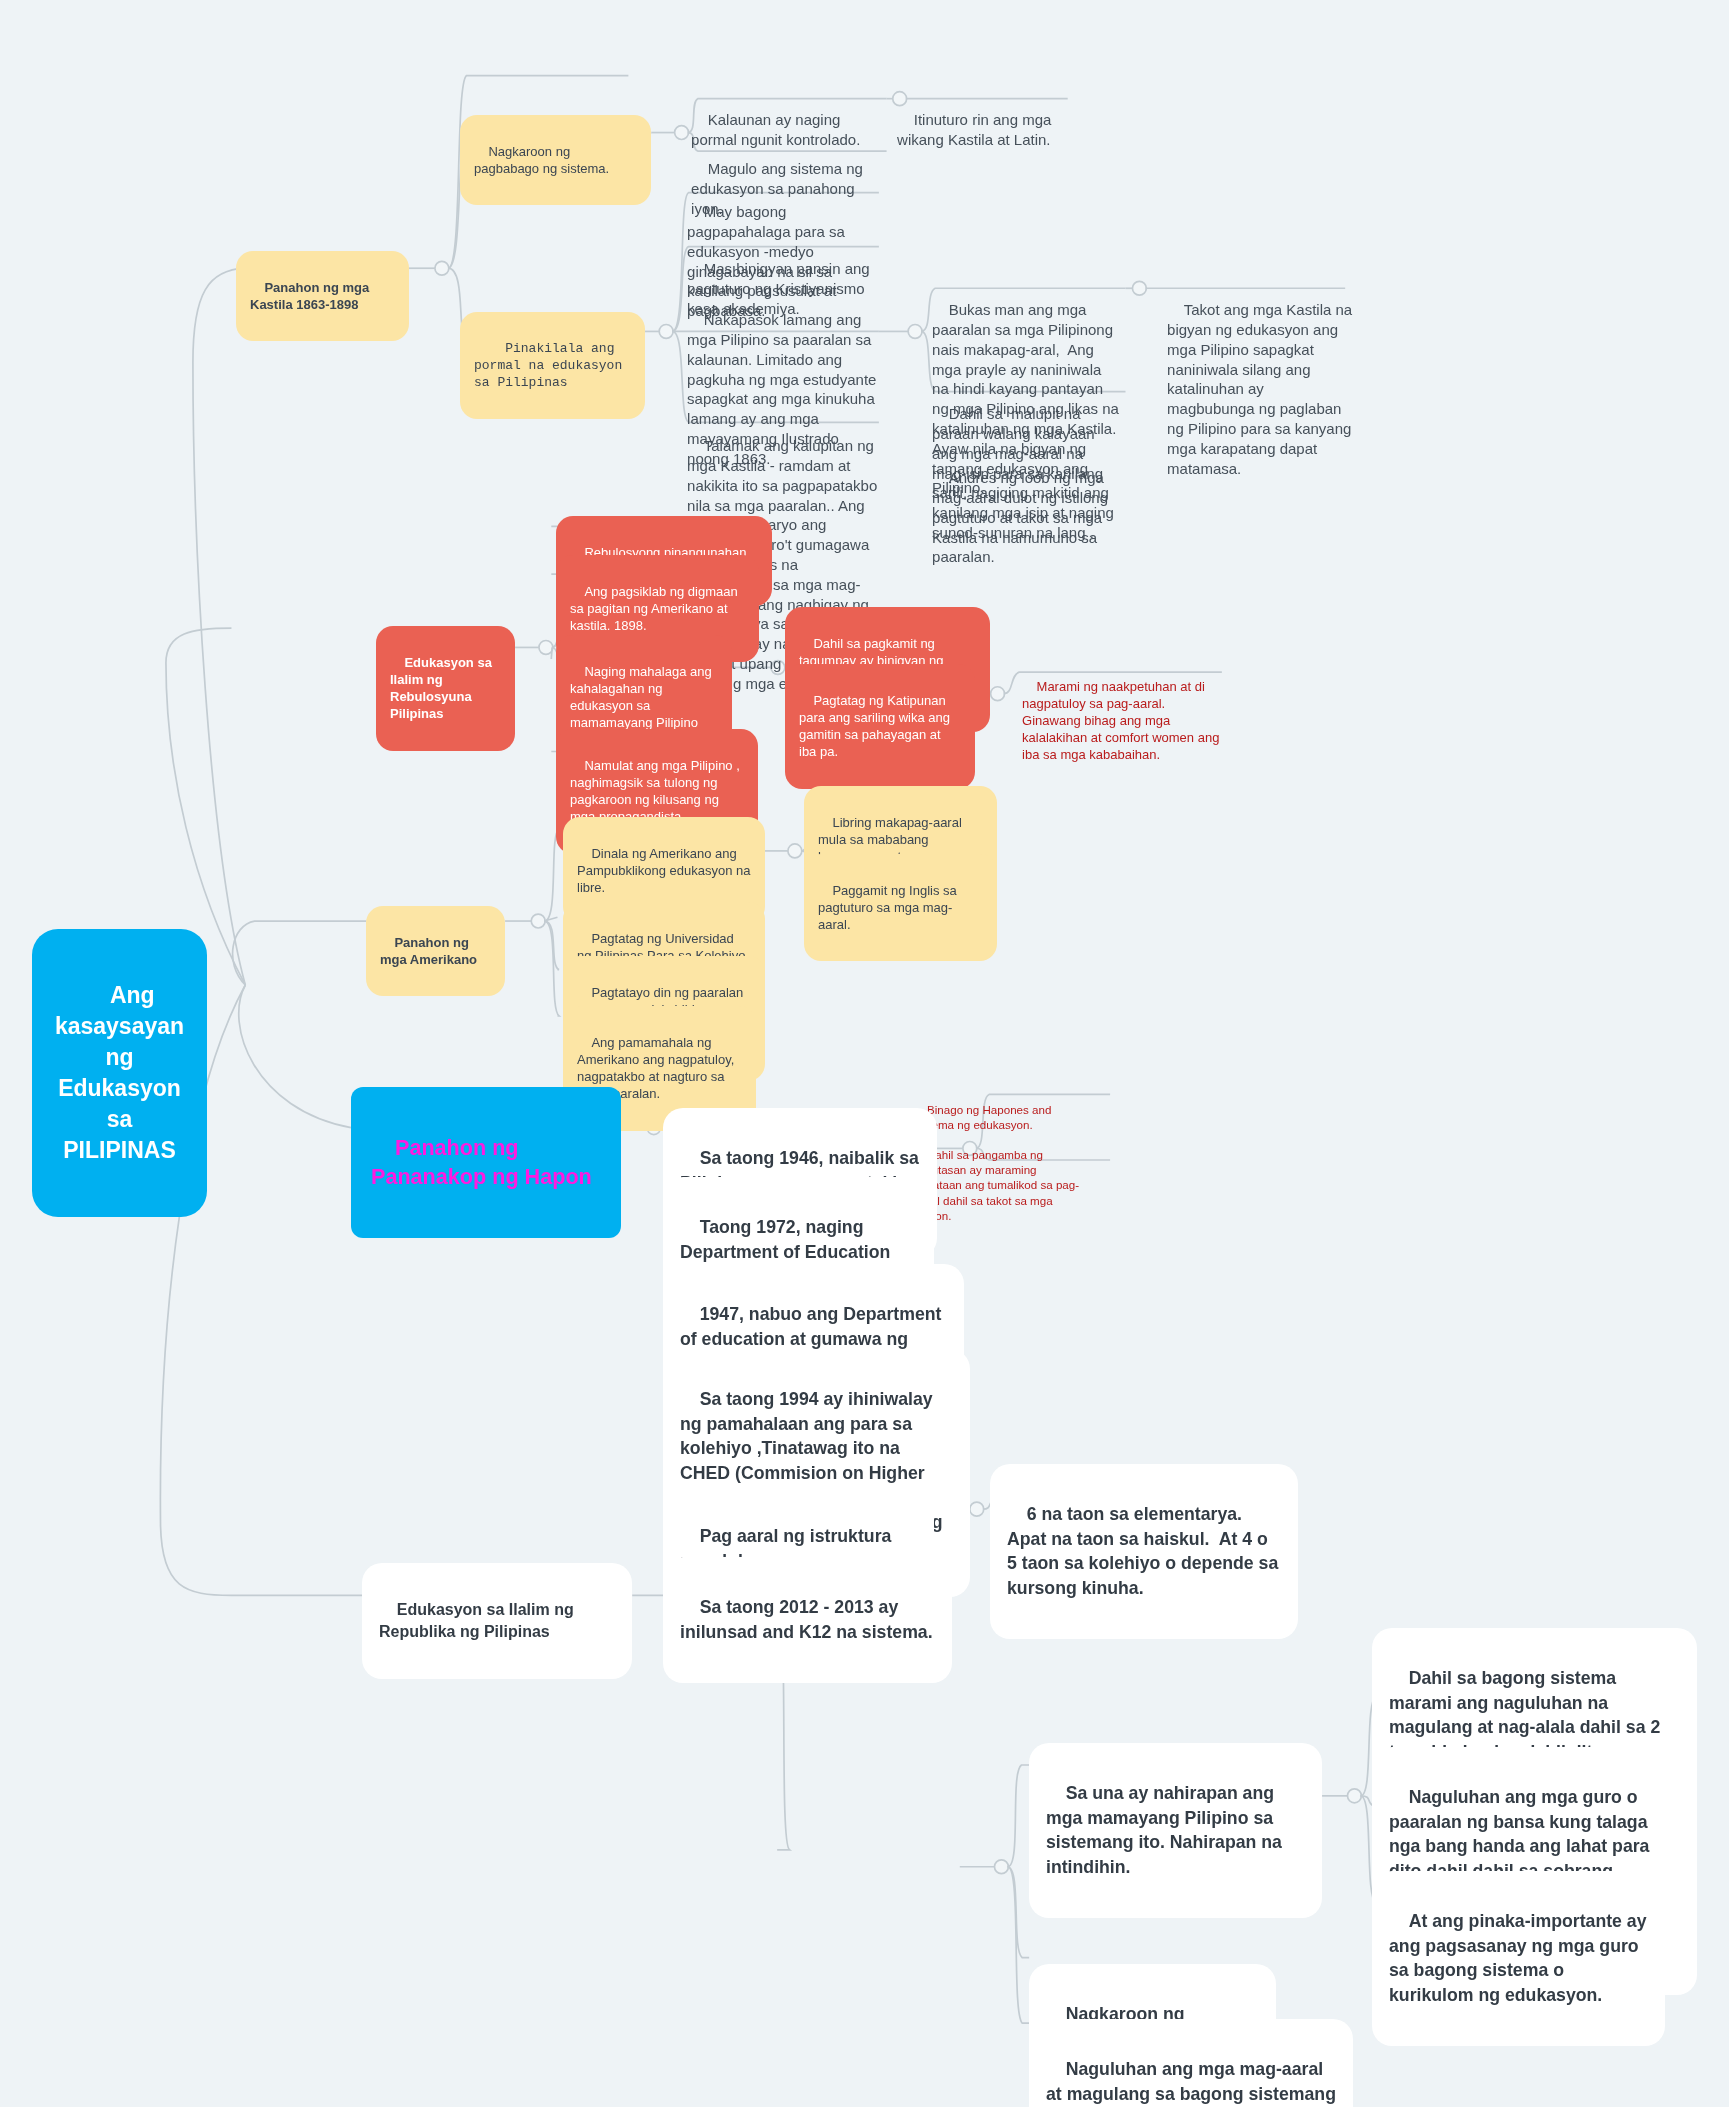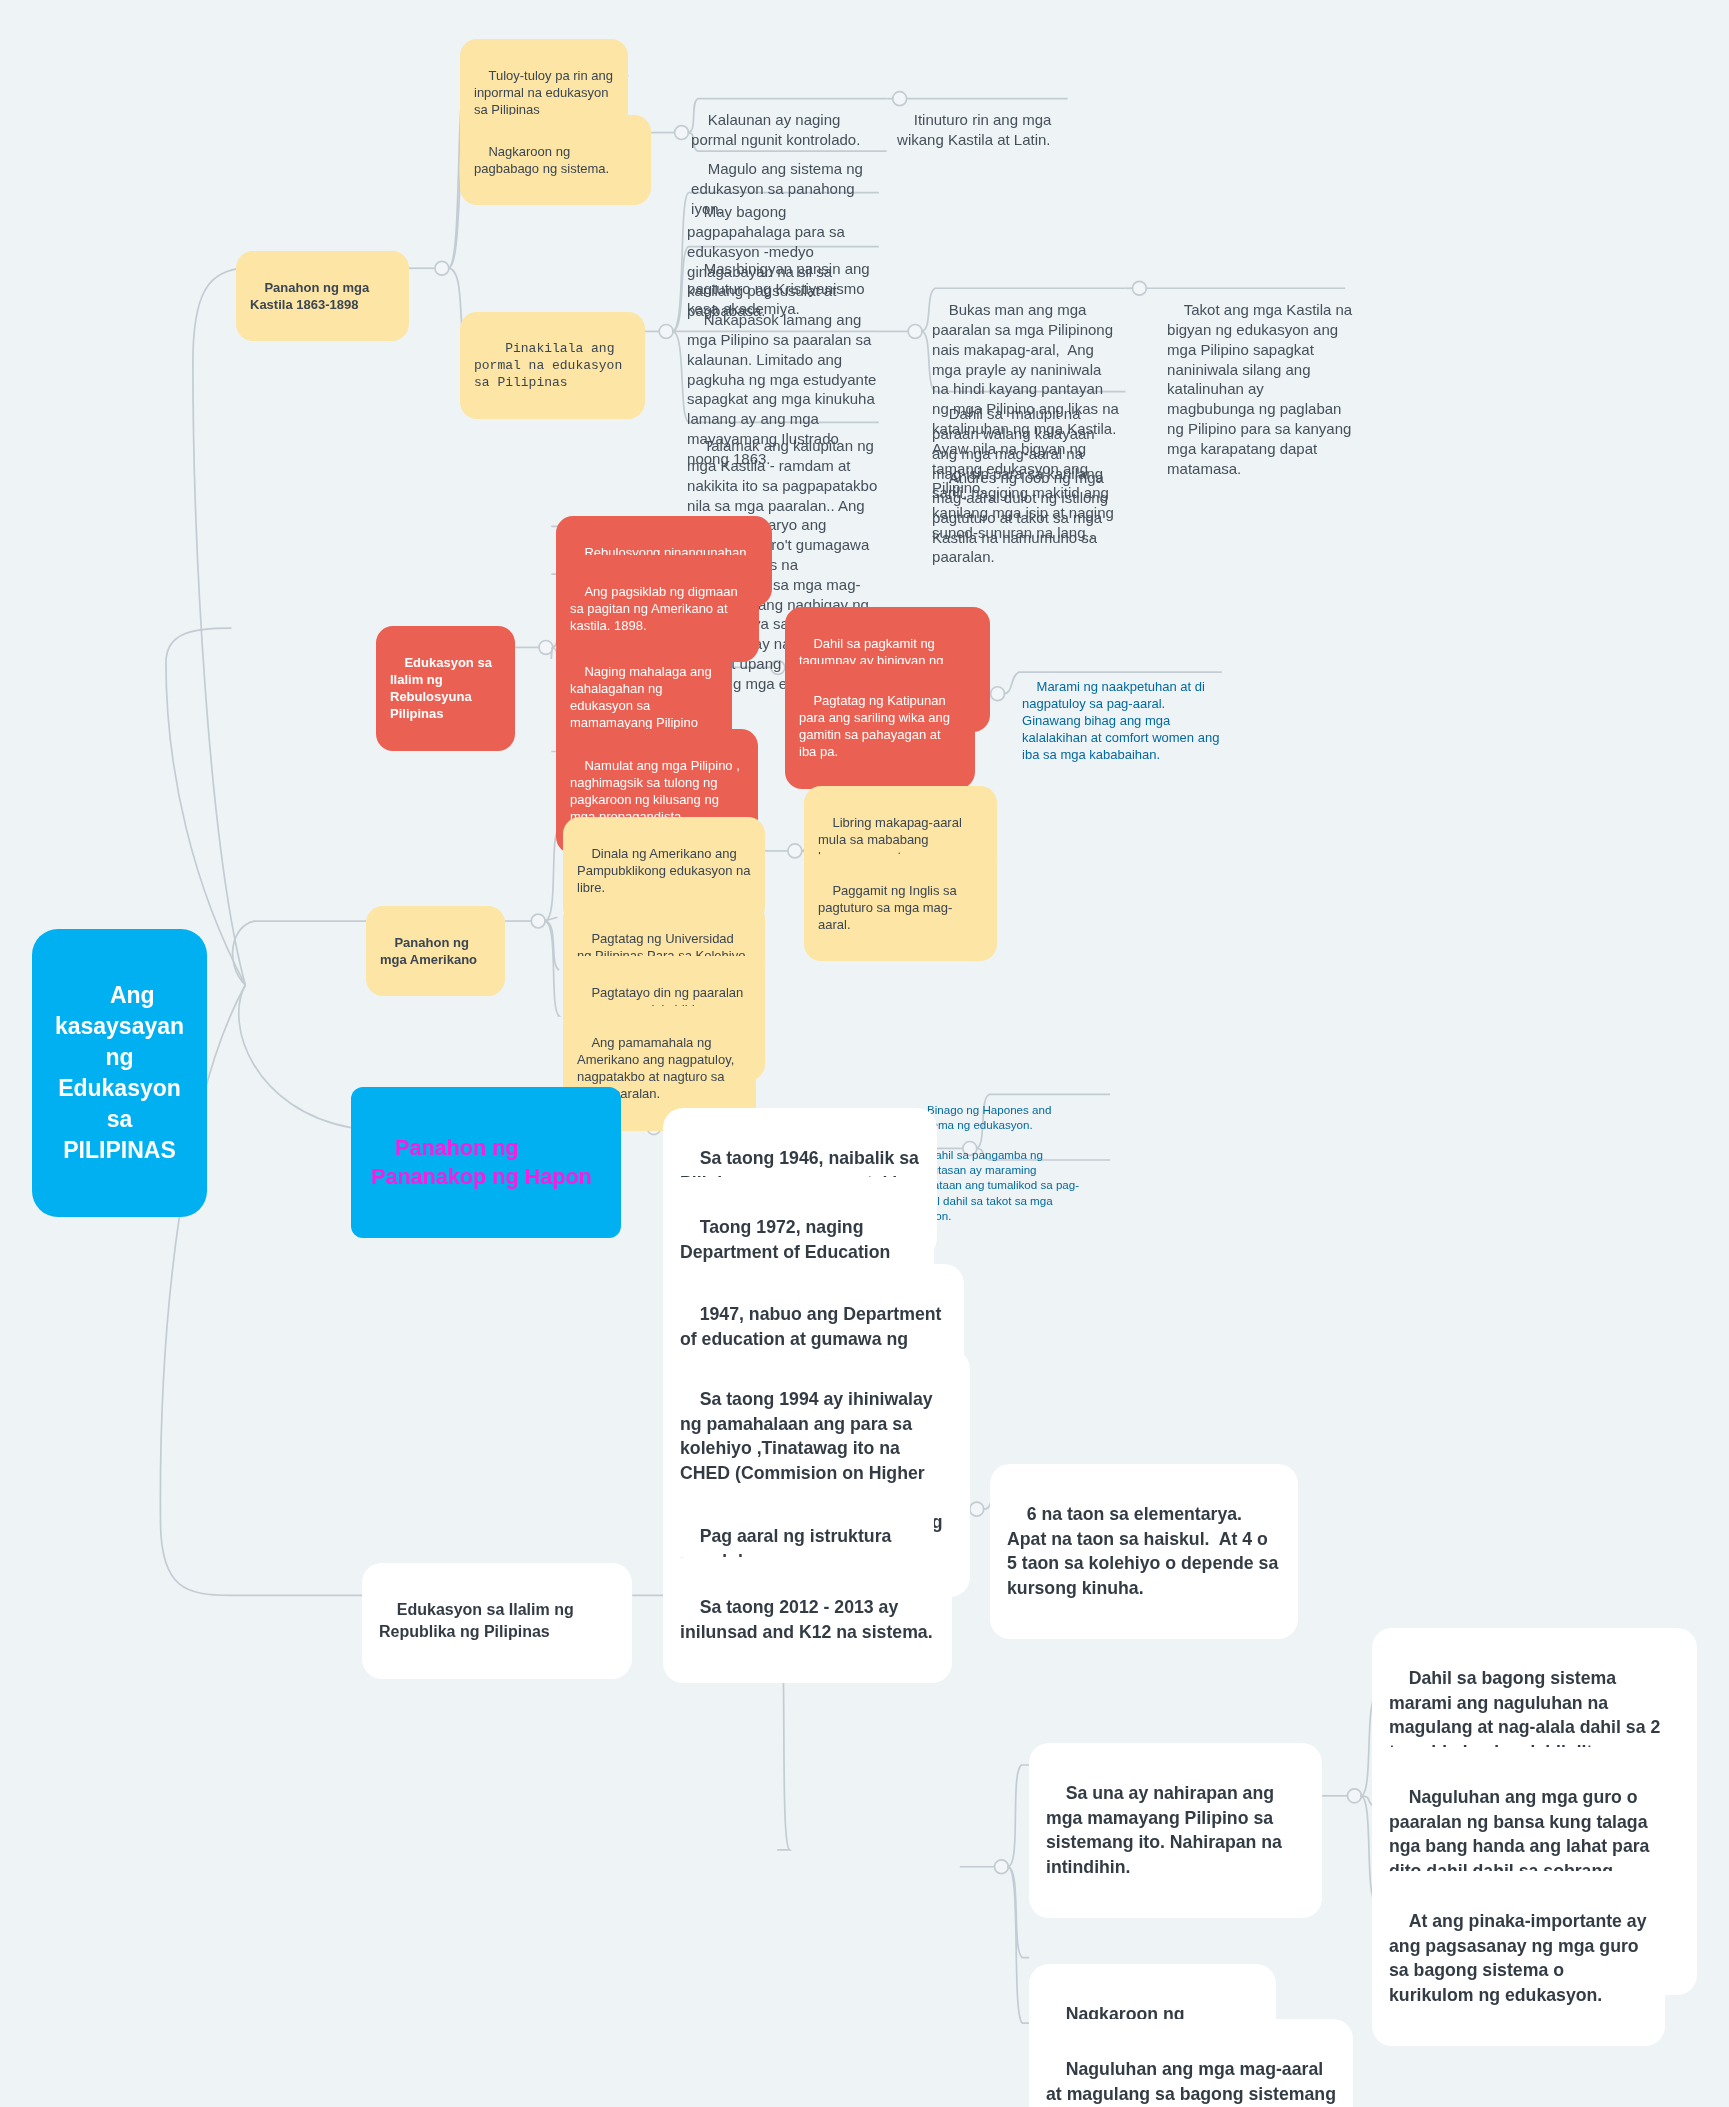--- a/index.html
+++ b/index.html
@@ -95,21 +95,21 @@
   .plain {
     background: transparent;
     padding: 1.5px 3.1px;
     font-size: 15px;
     color: #46505a;
   }
   .magenta {
     background: transparent;
     padding: 1.5px 3.1px;
     font-size: 13px;
-    color: #0369a1;
+    color: #b91c1c;
   }
   .magenta.sm { font-size: 11.6px; }
 </style>
 </head>
 <body>
 
 <div id="canvas">
 
   <svg class="links" viewBox="0 0 2244 2735">
 
@@ -214,23 +214,20 @@
   </svg>
 
   <div class="node root" style="left:32px; top:929px; width:175px;">
     <span>Ang kasaysayan ng Edukasyon sa PILIPINAS</span>
   </div>
 
   <div class="node yellow bold" style="left:236px; top:251px; width:173px;">
     <span>Panahon ng mga Kastila 1863-1898</span>
   </div>
 
-  <div class="node yellow" style="left:460px; top:39px; width:168px;">
-    <span>Tuloy-tuloy pa rin ang inpormal na edukasyon sa Pilipinas</span>
-  </div>
 
   <div class="node yellow" style="left:460px; top:115px; width:191px;">
     <span>Nagkaroon ng pagbabago ng sistema.</span>
   </div>
 
   <div class="node plain" style="left:688px; top:89px; width:194px;">
     <span>Kalaunan ay naging pormal ngunit kontrolado.</span>
   </div>
 
   <div class="node plain" style="left:688px; top:138px; width:194px;">

